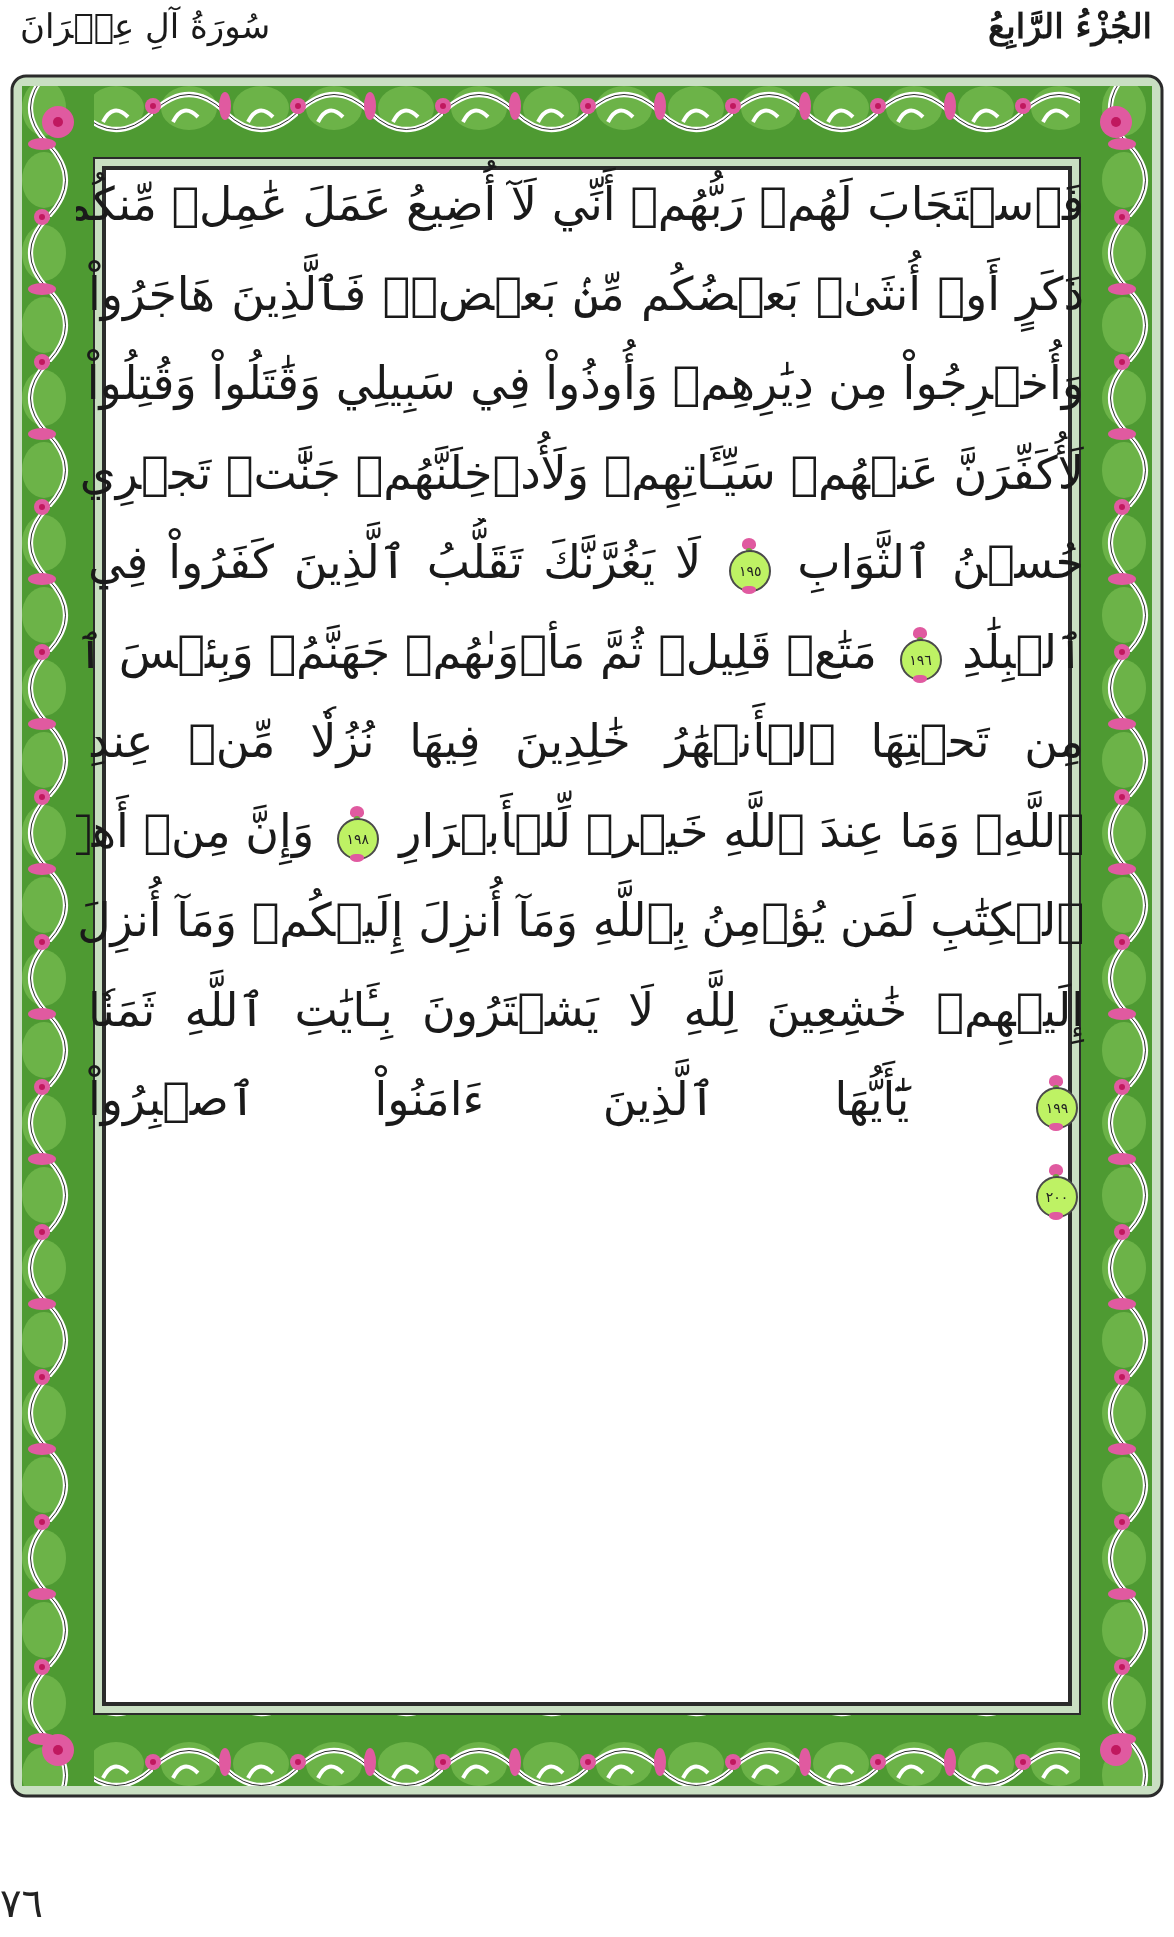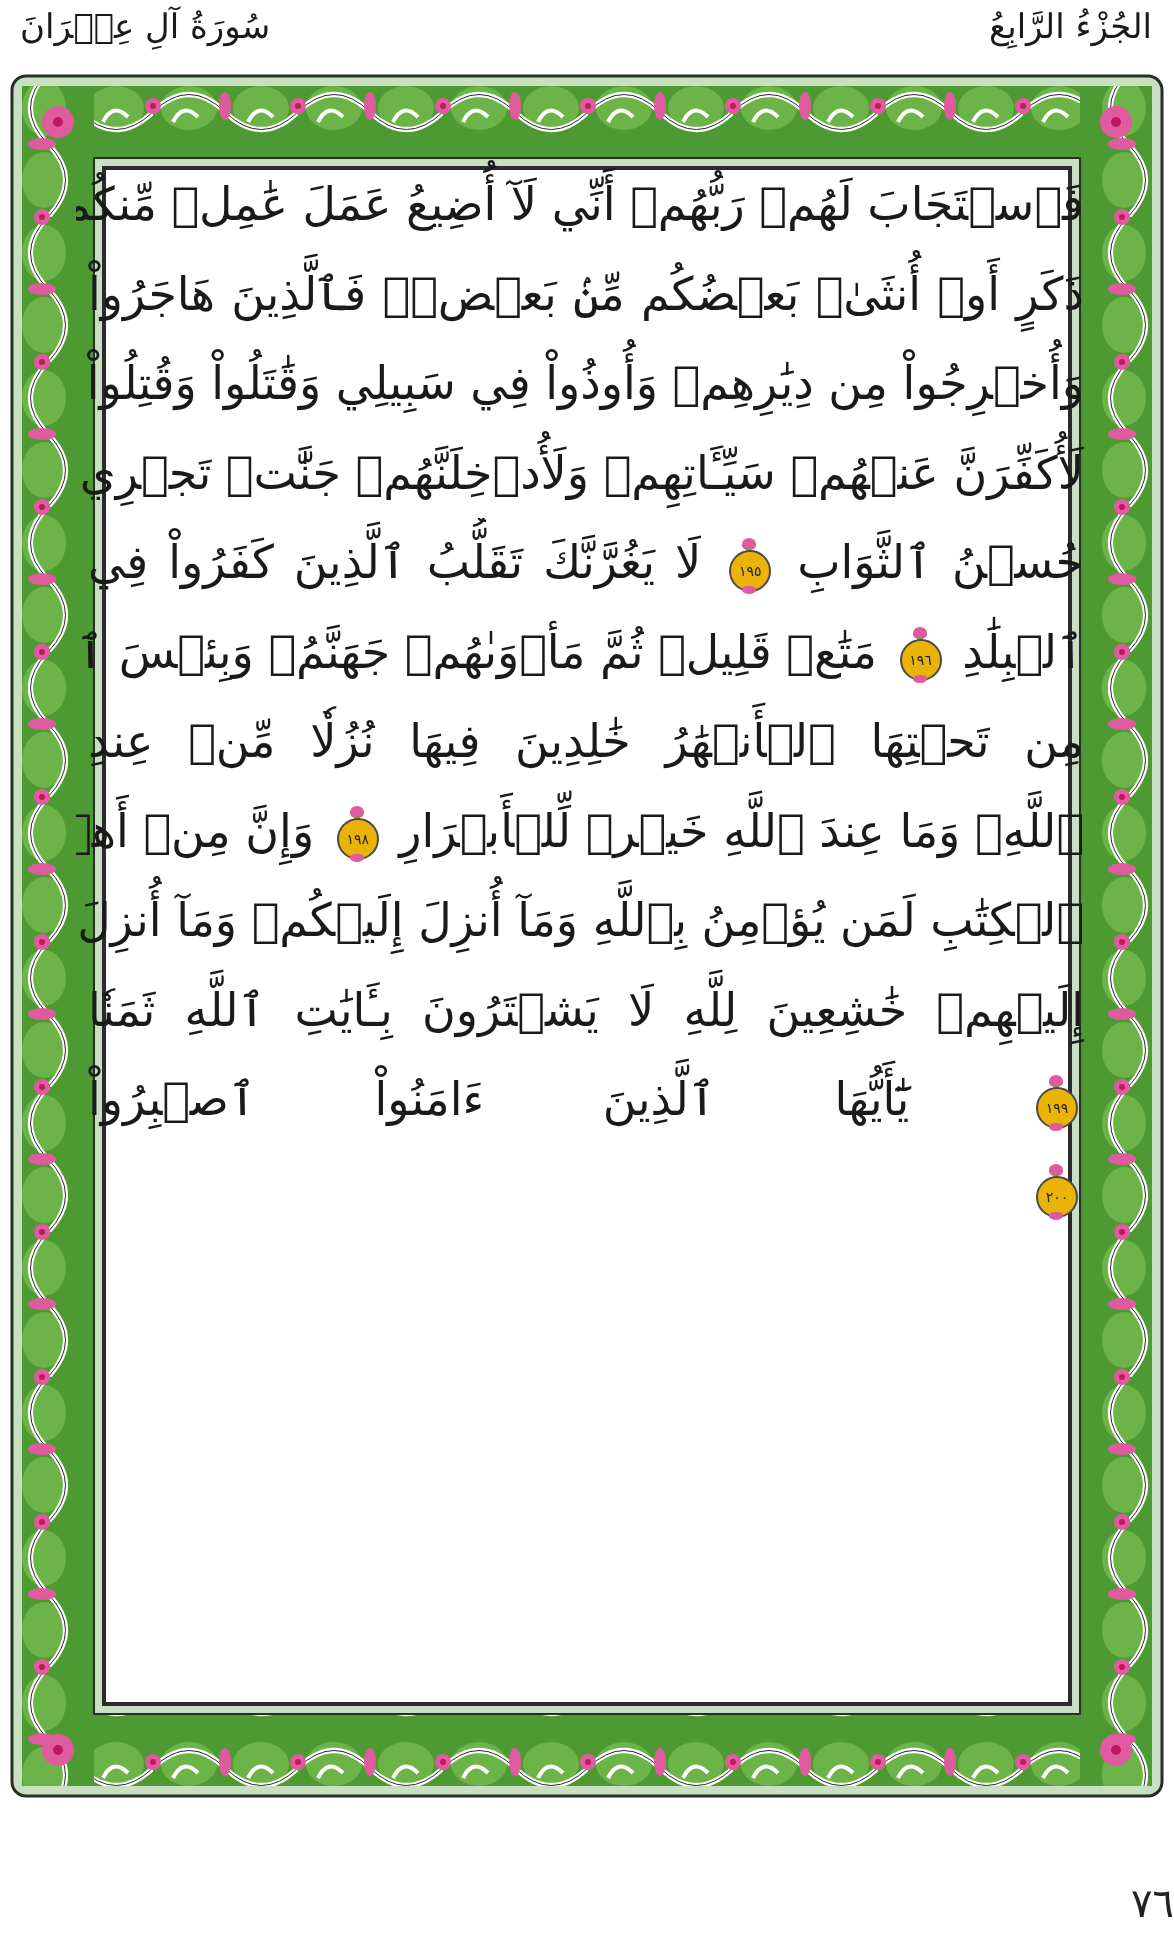--- a/index.html
+++ b/index.html
@@ -1,44 +1,44 @@
 <!DOCTYPE html>
 <html><head>
 <meta charset="utf-8">
 <style>
   html, body { margin:0; padding:0; background:#ffffff; }
   body { width:1174px; height:1937px; position:relative; overflow:hidden;
          font-family:"DejaVu Serif", serif; color:#1a1a1a; }
 
   .header { position:absolute; top:0; left:0; width:1174px; height:72px; }
-  .header .juz { position:absolute; right:22px; top:6px; font-size:34px; direction:rtl; }
+  .header .juz { position:absolute; right:22px; top:6px; font-size:34px; direction:rtl;font-weight:bold; }
   .header .surah { position:absolute; left:20px; top:6px; font-size:34px; direction:rtl; }
 
   .frame { position:absolute; left:8px; top:72px; width:1158px; height:1728px; }
   .frame svg { position:absolute; left:0; top:0; }
 
   .text-area { position:absolute; left:76px; top:160px; width:1020px; height:1600px;
                direction:rtl; }
   .line { height:89.5px; line-height:89.5px; font-size:46px; white-space:nowrap;
           text-align:justify; text-align-last:justify; font-family:"DejaVu Sans", sans-serif;
           padding:0 12px; overflow:hidden; }
 
   .ayah-marker { display:inline-block; position:relative; width:44px; height:56px;
                  vertical-align:middle; margin:0 6px; }
   .ayah-marker .petal-top { position:absolute; left:15px; top:0; width:14px; height:12px;
                  background:#e05aa0; border-radius:50% 50% 40% 40%; }
   .ayah-marker .leaf { position:absolute; left:19px; top:10px; width:6px; height:5px; background:#6aa83a; border-radius:50%; }
   .ayah-marker .oval { position:absolute; left:2px; top:12px; width:38px; height:38px;
-                 border:2px solid #4a4a4a; border-radius:50%; background:#eab308;
+                 border:2px solid #4a4a4a; border-radius:50%; background:#bef264;
                  display:flex; align-items:center; justify-content:center;
                  font-size:14px; line-height:1; color:#222; font-family:"DejaVu Sans", sans-serif; }
   .ayah-marker .petal-bottom { position:absolute; left:15px; bottom:0; width:14px; height:8px;
                  background:#e05aa0; border-radius:40% 40% 50% 50%; }
 
-  .page-number { position:absolute; left:0; width:1174px; top:1880px; text-align:right;
+  .page-number { position:absolute; left:0; width:1174px; top:1880px; text-align:left;
                  font-size:40px; font-family:"DejaVu Sans", sans-serif; color:#222; }
 </style>
 </head>
 <body>
 
 <div class="header">
   <div class="juz">الجُزْءُ الرَّابِعُ</div>
   <div class="surah">سُورَةُ آلِ عِمۡرَانَ</div>
 </div>
 

